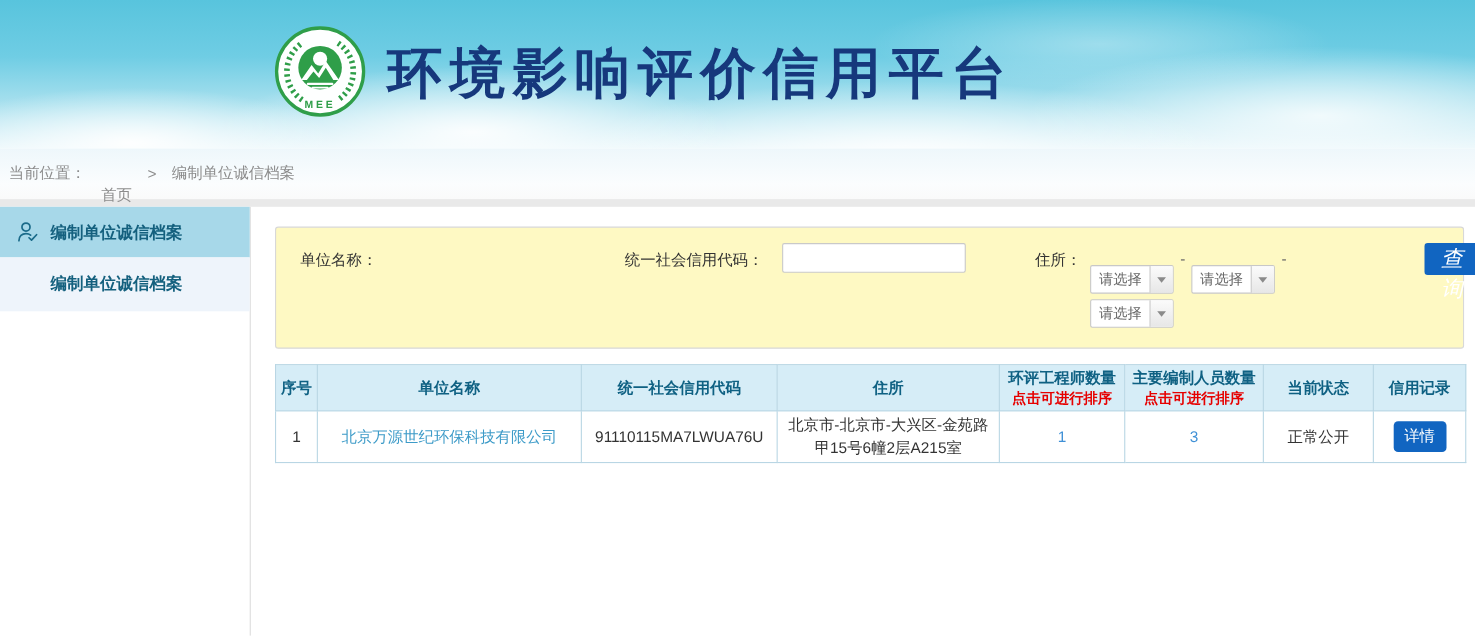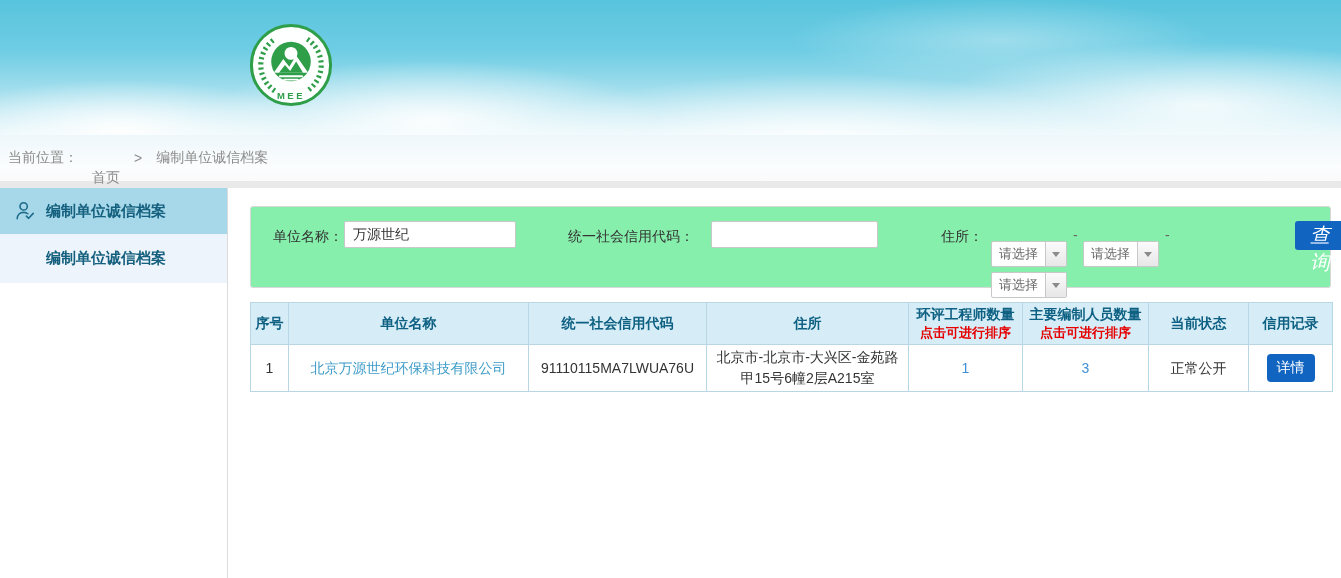--- a/index.html
+++ b/index.html
@@ -38,22 +38,22 @@
   .sidebar { width:228px; border-right:1px solid #dcdcdc; background:#fff; flex:none; }
   .side-item {
     display:flex; align-items:center; cursor:pointer;
     color:var(--sidebar-text,#14607e); font-weight:bold; font-size:15px;
   }
   .side-item.lvl1 { height:46px; background:var(--sidebar-active-bg,#a7d8e9); padding-left:14px; gap:10px; }
   .side-item.lvl2 { height:49px; background:var(--sidebar-sub-bg,#eef4fb); padding-left:46px; }
   .main { flex:1; padding:18px 9px 0 22px; }
   
   .search-panel {
-    position:relative; width:1081px; height:82px;
-    border:1px solid #d8d8d8; border-radius:3px; background:#86efac;
+    position:relative; width:1081px; height:111px;
+    border:1px solid #d8d8d8; border-radius:3px; background:#fef9c3;
   }
   .f-label { position:absolute; top:21px; font-size:14px; color:#333; white-space:nowrap; }
   .f-input {
     position:absolute; top:14px; height:27px; border:1px solid #c9c9c9; border-radius:2px;
     font-size:14px; padding:0 8px; color:#333; outline:none;
     font-family:"Liberation Sans","DejaVu Sans",sans-serif;
   }
   .dd {
     position:absolute; width:76px; height:26px; border:1px solid #c8c8c8; border-radius:2px;
     background:#fff; display:flex; align-items:center; cursor:pointer;margin-top:20px;
@@ -107,20 +107,21 @@
       <path d="M31,80 A36,36 0 0 1 31,20" fill="none" stroke="#2f9e49" stroke-width="6" stroke-dasharray="2.5,3.5"></path>
       <path d="M69,20 A36,36 0 0 1 69,80" fill="none" stroke="#2f9e49" stroke-width="6" stroke-dasharray="2.5,3.5"></path>
       <circle cx="50" cy="46" r="23" fill="#2f9e49"></circle>
       <circle cx="50" cy="36.5" r="7.5" fill="#feffff"></circle>
       <path d="M30,59 L41,43 L48,52 L56,39 L70,59 Z" fill="#feffff"></path>
       <path d="M36,59 L43,50 L49,57 L56,46 L64,59 Z" fill="#2f9e49"></path>
       <rect x="36" y="62" width="28" height="2.2" rx="1" fill="#feffff"></rect>
       <rect x="41" y="66" width="18" height="2" rx="1" fill="#feffff"></rect>
       <text x="50" y="89" text-anchor="middle" font-size="11" font-weight="bold" fill="#2f9e49" letter-spacing="3">MEE</text>
     </svg>
+    <h1 class="site-title">环境影响评价信用平台</h1>
   </div>
 
   <div class="breadcrumb">
     <span>当前位置：</span>
     <a>首页</a>
     <span>&gt;</span>
     <span>编制单位诚信档案</span>
   </div>
   <div class="top-divider"></div>
 
@@ -137,21 +138,20 @@
       </div>
       <div class="side-item lvl2">
         <span>编制单位诚信档案</span>
       </div>
     </div>
 
     <div class="main">
 
       <div class="search-panel">
         <span class="f-label" style="left:22px">单位名称：</span>
-        <input class="f-input" style="left: 93px; width: 172px;" value="万源世纪">
         <span class="f-label" style="left:317px">统一社会信用代码：</span>
         <input class="f-input" style="left: 460px; width: 167px;" value="">
         <span class="f-label" style="left:690px">住所：</span>
 
         <div class="dd" style="left:740px; top:14px">
           <span class="dd-text">请选择</span>
           <span class="dd-arrow"></span>
         </div>
         <span class="dash" style="left:822px">-</span>
         <div class="dd" style="left:832px; top:14px">

